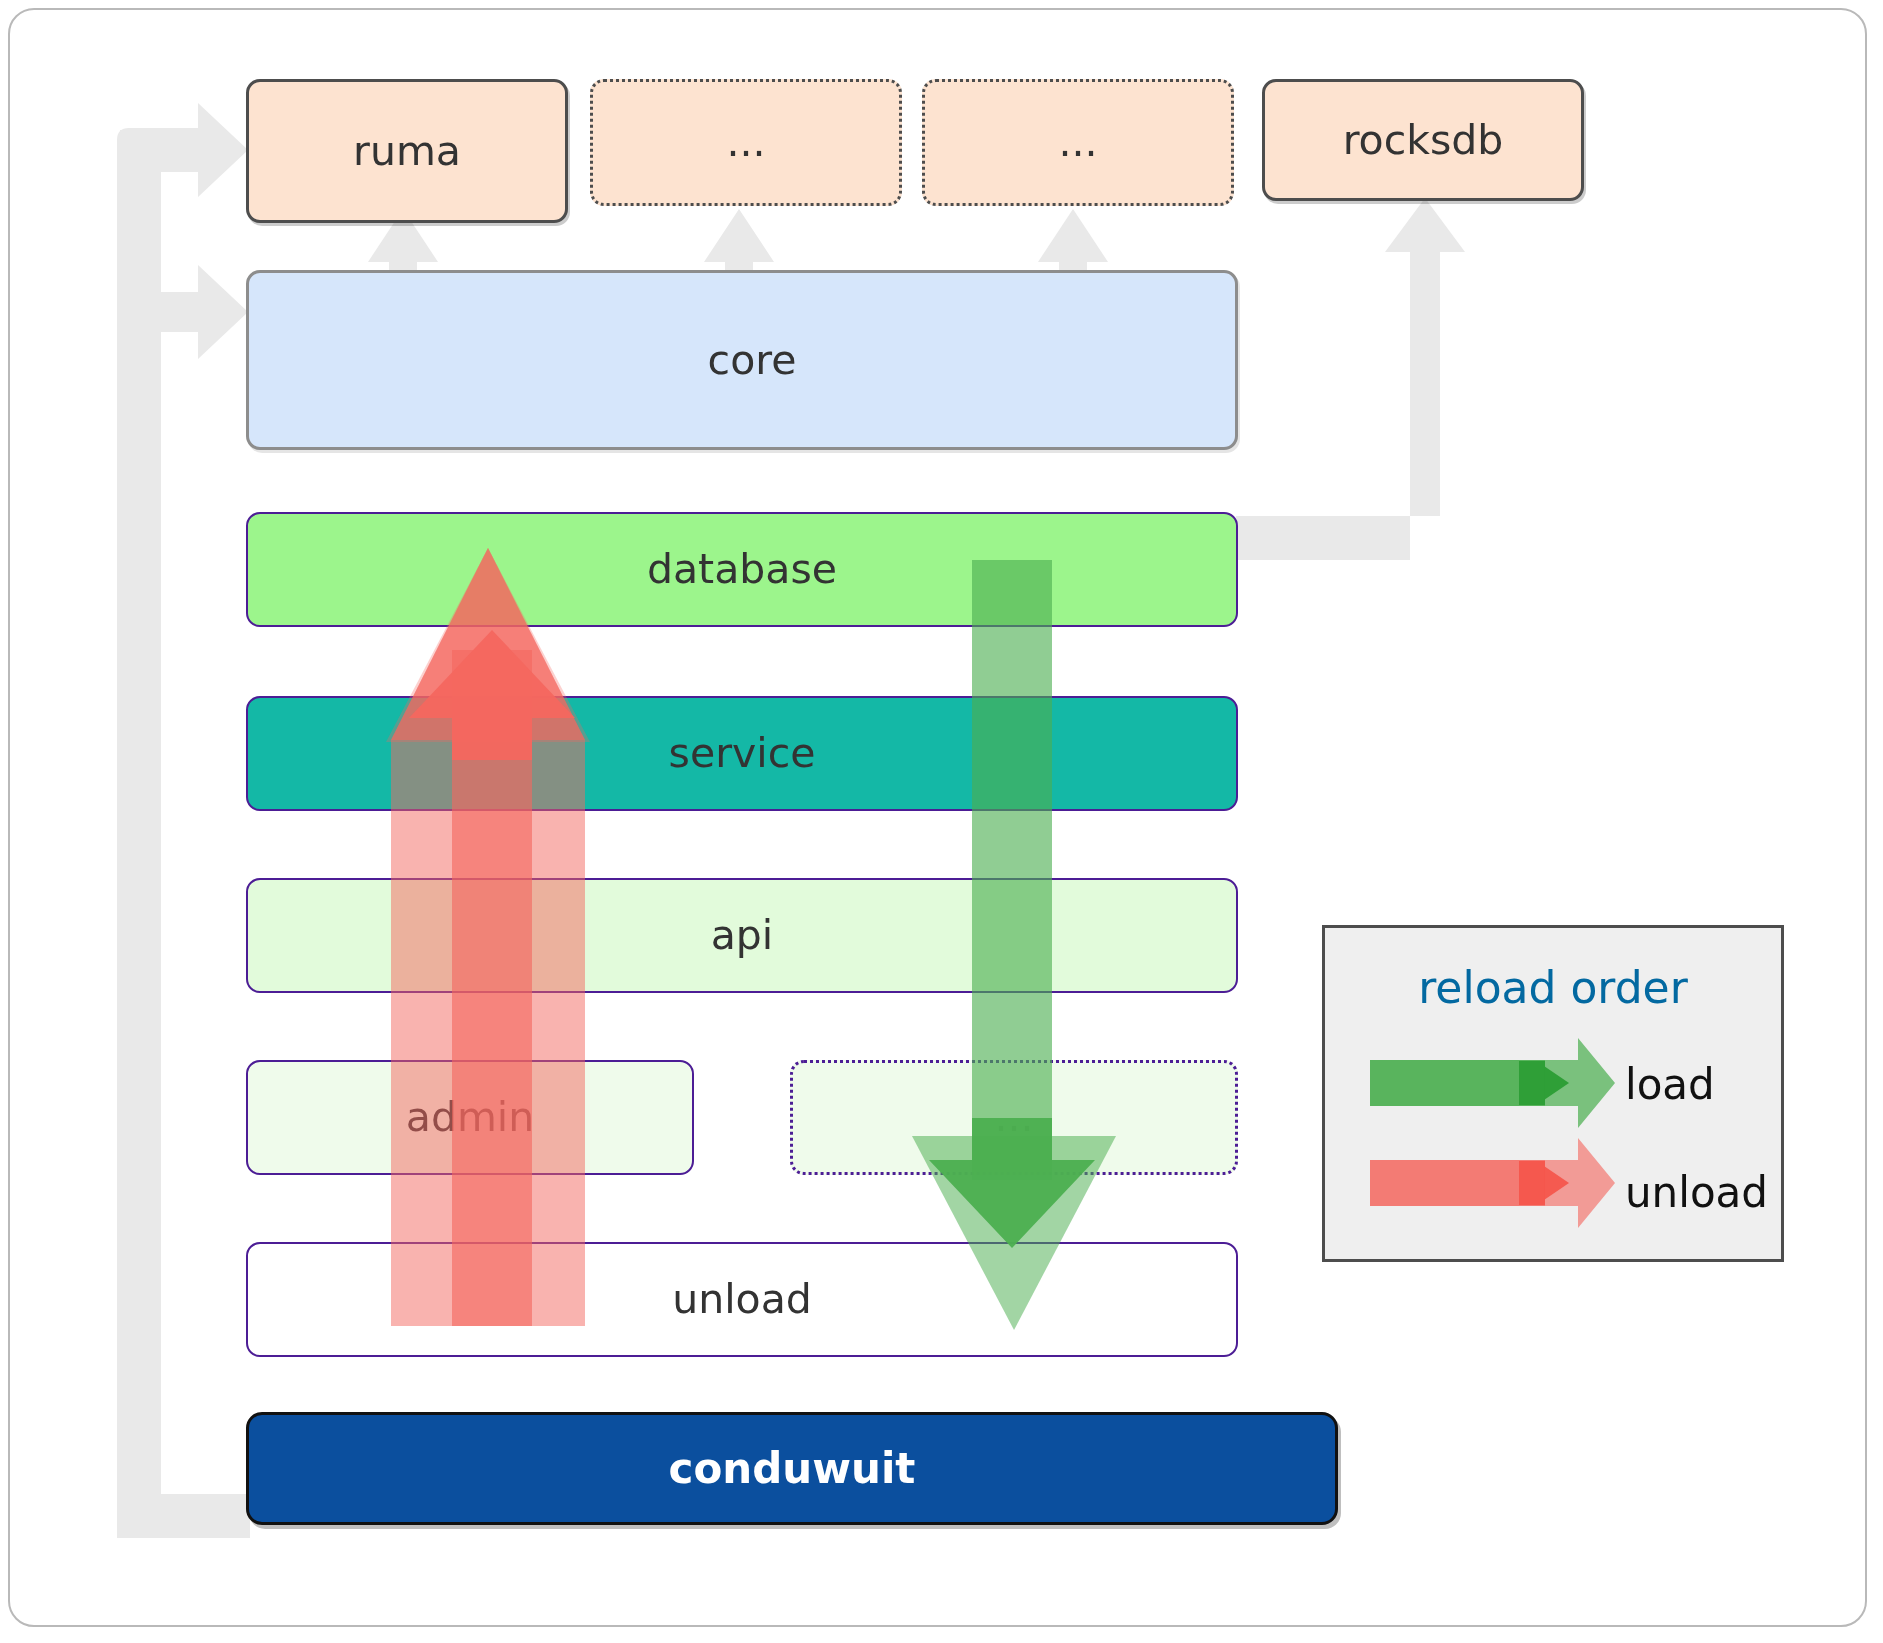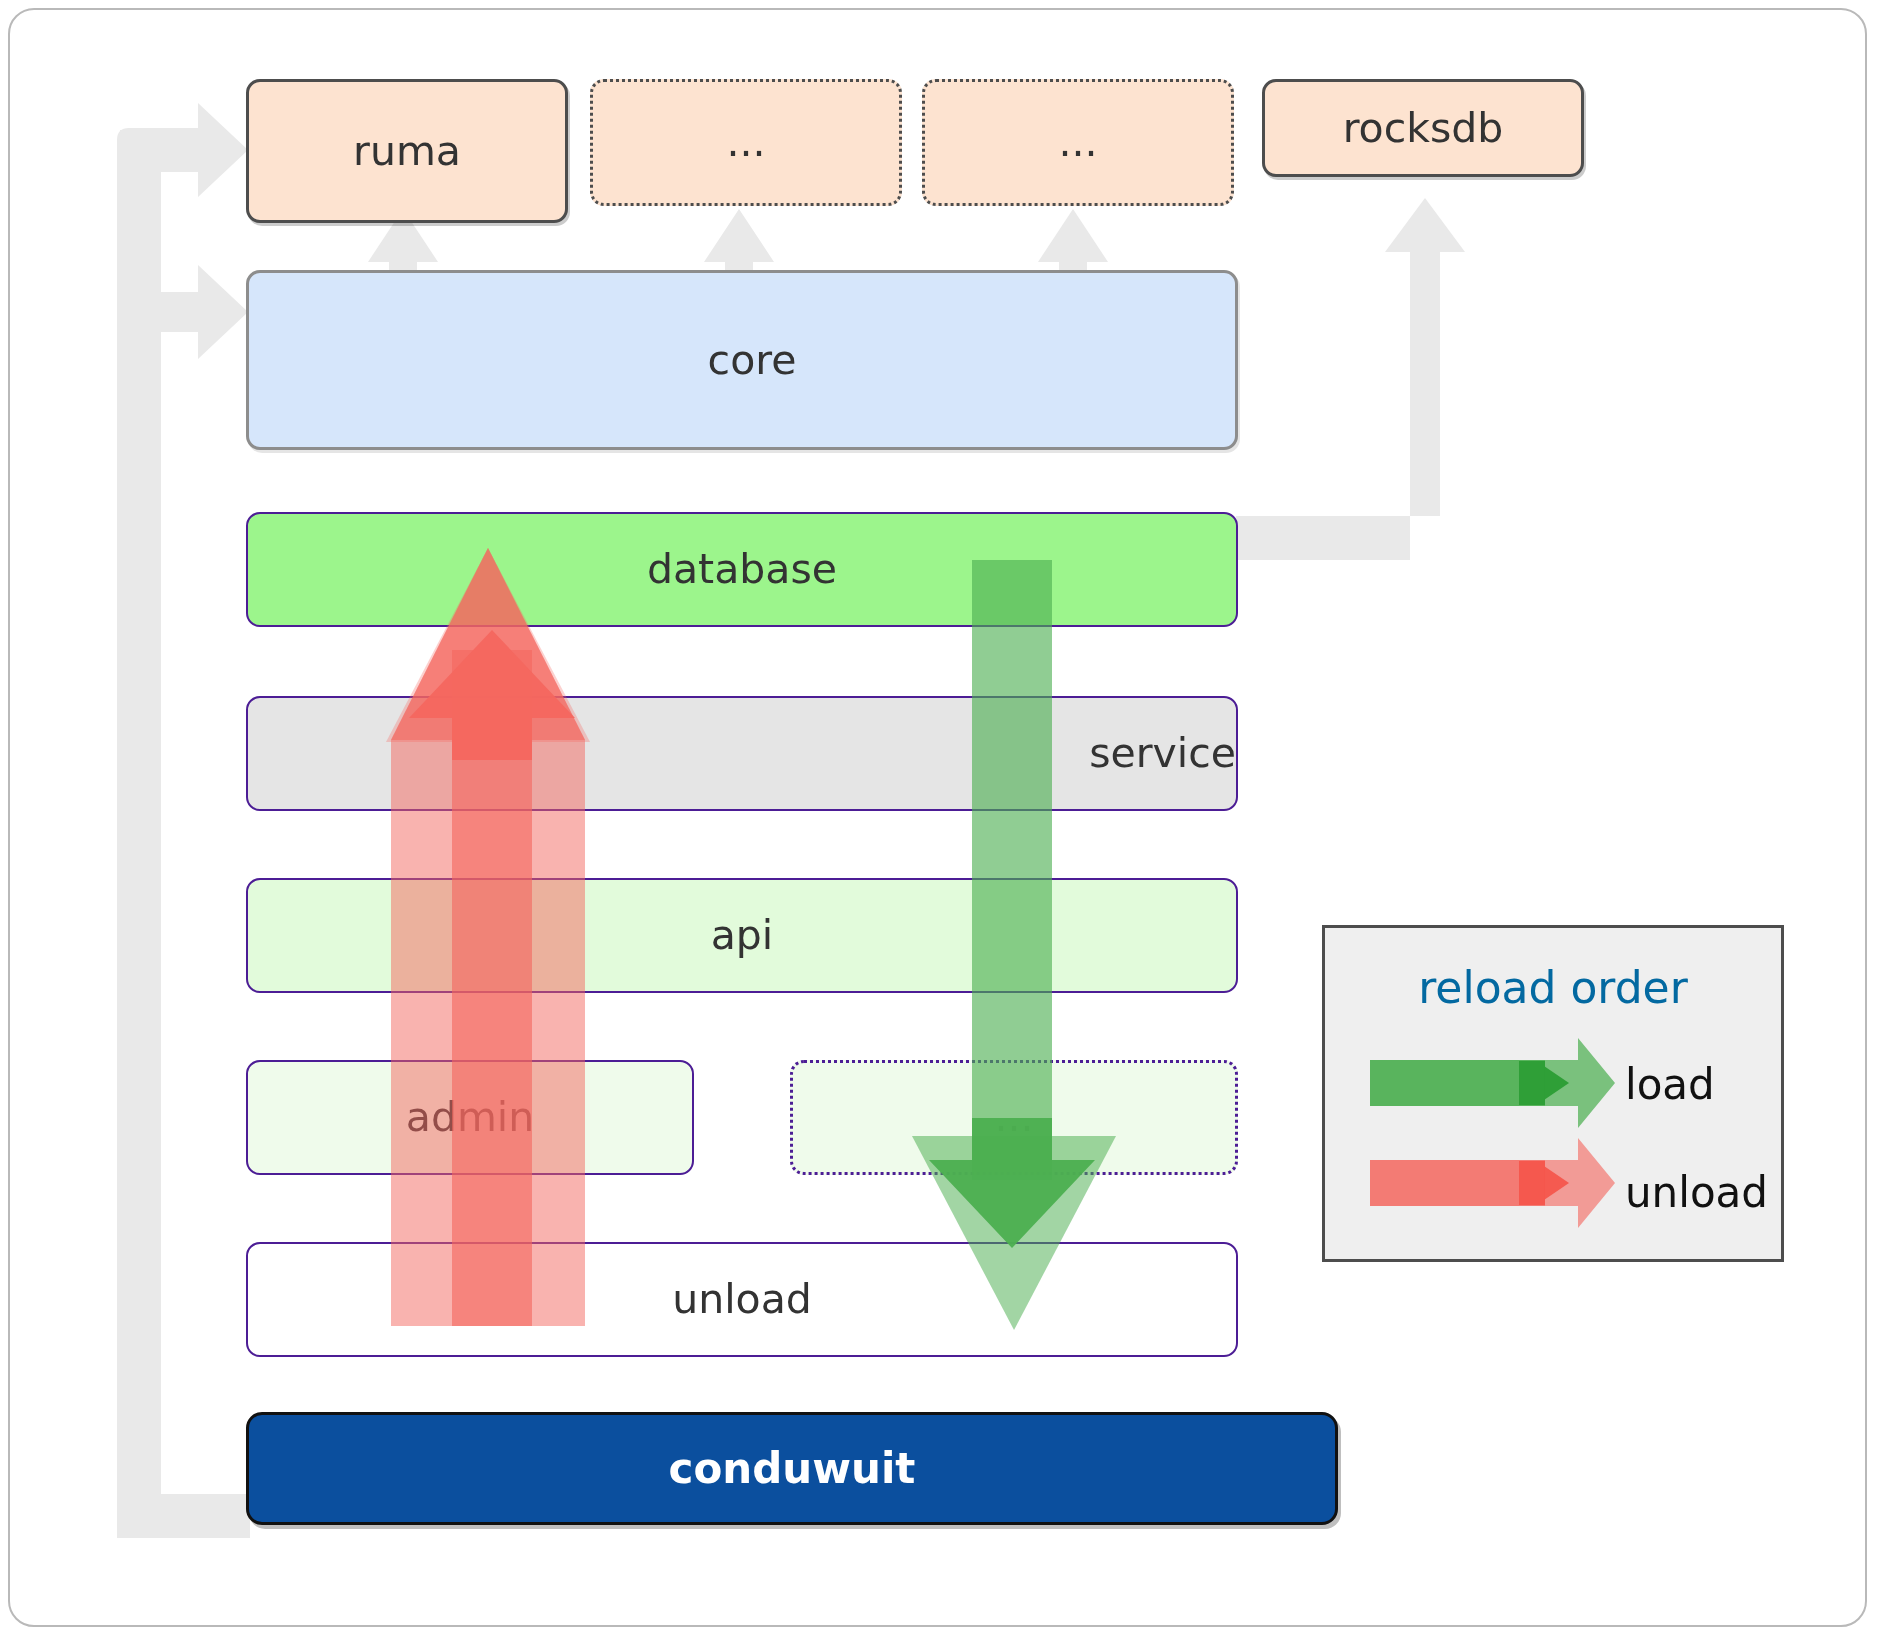--- a/index.html
+++ b/index.html
@@ -61,21 +61,21 @@
     border: 3px solid #8d8d8d;
     border-radius: 14px;
     box-shadow: 2px 3px 0 rgba(0,0,0,0.10);
   }
   
   .layer {
     border: 2px solid #4c1d95;
     border-radius: 14px;
   }
   .layer.l-database { background: #9cf58c; }
-  .layer.l-service  { background: #e5e5e5; justify-content: flex-end; }
+  .layer.l-service  { background: #14b8a6; }
   .layer.l-api      { background: #e2fbdb; }
   .layer.l-admin    { background: #effbeb; }
   .layer.l-dots     { background: #effbeb; border-style: dotted; border-width: 3px; }
   .layer.l-router   { background: #ffffff; }
 
   
   .root-box {
     background: #0b4f9e;
     border: 3px solid #111111;
     border-radius: 16px;
@@ -166,21 +166,21 @@
   </div>
 
   <div class="node dep dotted" style="left:590px; top:79px; width:312px; height:127px;">
     <span class="lbl">...</span>
   </div>
 
   <div class="node dep dotted" style="left:922px; top:79px; width:312px; height:127px;">
     <span class="lbl">...</span>
   </div>
 
-  <div class="node dep" style="left:1262px; top:79px; width:322px; height:98px;">
+  <div class="node dep" style="left:1262px; top:79px; width:322px; height:122px;">
     <span class="lbl">rocksdb</span>
   </div>
 
   <div class="node core-box" style="left:246px; top:270px; width:992px; height:180px;padding-left:20px;">
     <span class="lbl">core</span>
   </div>
 
   <div class="node layer l-database" style="left:246px; top:512px; width:992px; height:115px;">
     <span class="lbl">database</span>
   </div>

